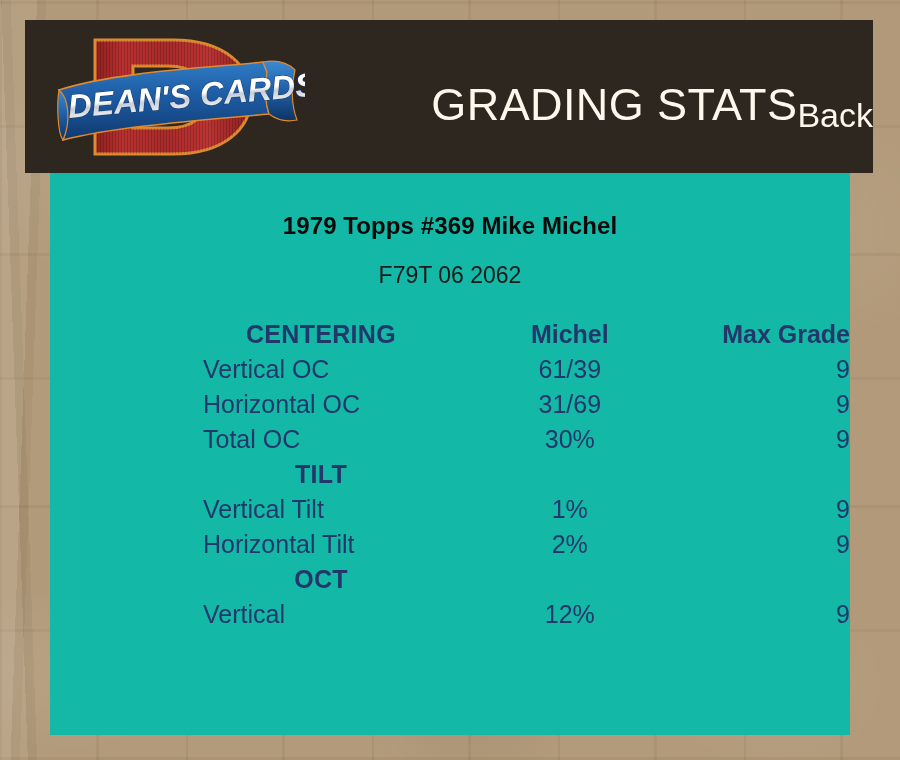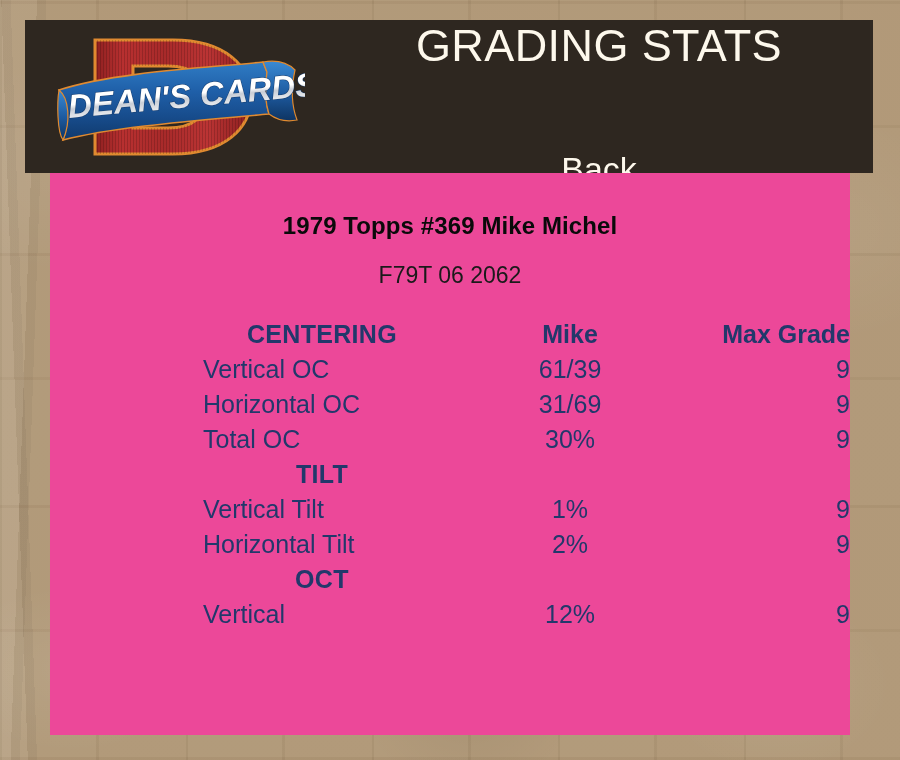--- a/index.html
+++ b/index.html
@@ -63,23 +63,23 @@
   }
 
   
   #title-block {
     position: absolute;
     left: 300px;
     top: 0;
     width: 548px;
     height: 169px;
     display: flex;
-    flex-direction: column;
+    flex-direction: row;
     align-items: center;
-    justify-content: space-between;
+    justify-content: flex-end;
   }
   #main-title {
     color: #fdf8ec;
     font-size: 45px;
     line-height: 52px;
     font-weight: normal;
     letter-spacing: 0.4px;
   }
   #sub-title {
     color: #fdf8ec;
@@ -89,21 +89,21 @@
     margin-top: 20px;
   }
 
   
   #content-panel {
     position: absolute;
     left: 50px;
     top: 173px;
     width: 800px;
     height: 562px;
-    background: #ec4899;
+    background: #14b8a6;
   }
 
   #card-title {
     text-align: center;
     color: #0a0a0a;
     font-size: 24px;
     font-weight: bold;
     margin-top: 39px;
     letter-spacing: 0.1px;
   }
@@ -215,21 +215,21 @@
 <div id="content-panel">
 
   <div id="card-title">1979 Topps #369 Mike Michel</div>
   <div id="card-serial">F79T 06 2062</div>
 
   <table id="stats-table">
     <tbody>
 
       <tr class="section-row">
         <td class="col-label">CENTERING</td>
-        <td class="col-value">Mike</td>
+        <td class="col-value">Michel</td>
         <td class="col-grade">Max Grade</td>
       </tr>
 
       <tr class="stat-row">
         <td class="col-label">Vertical OC</td>
         <td class="col-value">61/39</td>
         <td class="col-grade">9</td>
       </tr>
 
       <tr class="stat-row">

